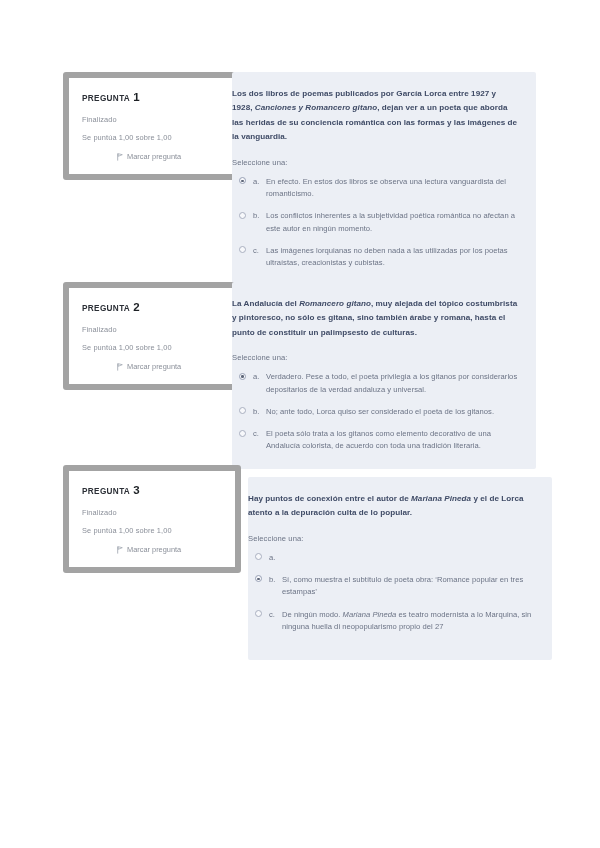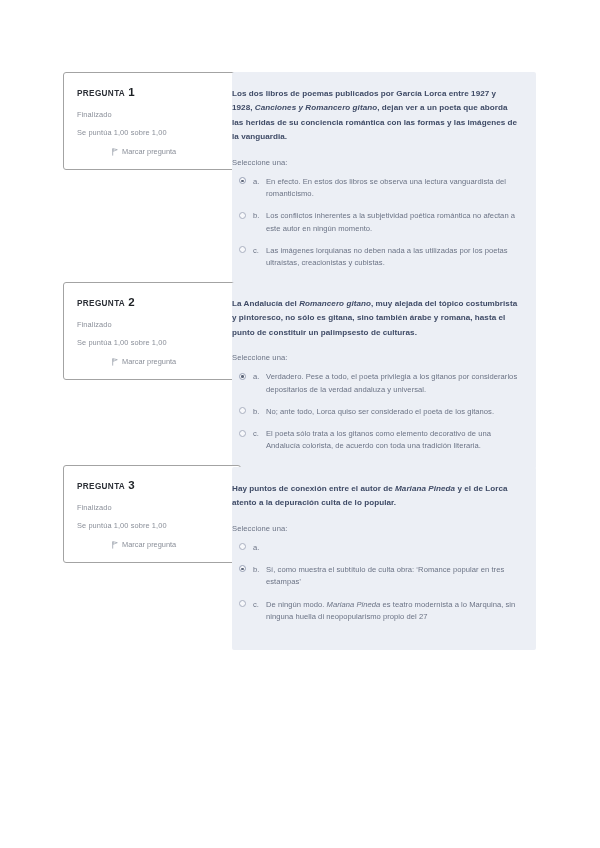--- a/index.html
+++ b/index.html
@@ -24,21 +24,21 @@
     position: absolute;
     left: 0;
     width: 600px;
   }
   
   .info-card {
     position: absolute;
     left: 63px;
     width: 178px;
     background: #ffffff;
-    border: 1px solid #a3a3a3;
+    border: 6px solid #a3a3a3;
     border-radius: 3px;
     padding: 14px 12px 13px 13px;
   }
   .info-title {
     font-size: 8.2px;
     color: #2b2f36;
     letter-spacing: 0.35px;
     font-weight: bold;
     text-transform: uppercase;
     line-height: 1;
@@ -226,31 +226,31 @@
           <div class="flag-line">
             <span class="flag-icon">
               <svg width="6" height="8" viewBox="0 0 6 8" xmlns="http://www.w3.org/2000/svg">
                 <path d="M0.7 0.4 L0.7 7.6" stroke="#9aa0ab" stroke-width="0.8" fill="none"></path>
                 <path d="M1.2 0.7 L5.3 1.7 L1.2 3.3 Z" fill="none" stroke="#9aa0ab" stroke-width="0.7"></path>
               </svg>
             </span>
             <span>Marcar pregunta</span>
           </div>
         </div>
-        <div class="q-panel" style="top: 2px; min-height: 183px;">
+        <div class="q-panel" style="top: 12px; min-height: 183px; margin-left: 16px;">
           <div class="q-text">Hay puntos de conexión entre el autor de <em>Mariana Pineda</em> y el de Lorca atento a la depuración culta de lo popular.</div>
           <div class="select-label">Seleccione una:</div>
           <div class="opt">
             <span class="radio"></span>
             <span class="opt-letter">a.</span>
           </div>
           <div class="opt">
             <span class="radio checked"></span>
             <span class="opt-letter">b.</span>
-            <span class="opt-text">Sí, como muestra el subtítulo de culta obra: ‘Romance popular en tres estampas’</span>
+            <span class="opt-text">Sí, como muestra el subtítulo de poeta obra: ‘Romance popular en tres estampas’</span>
           </div>
           <div class="opt">
             <span class="radio"></span>
             <span class="opt-letter">c.</span>
             <span class="opt-text">De ningún modo. <em>Mariana Pineda</em> es teatro modernista a lo Marquina, sin ninguna huella di neopopularismo propio del 27</span>
           </div>
         </div>
       </div>
     </div>
 </div>

